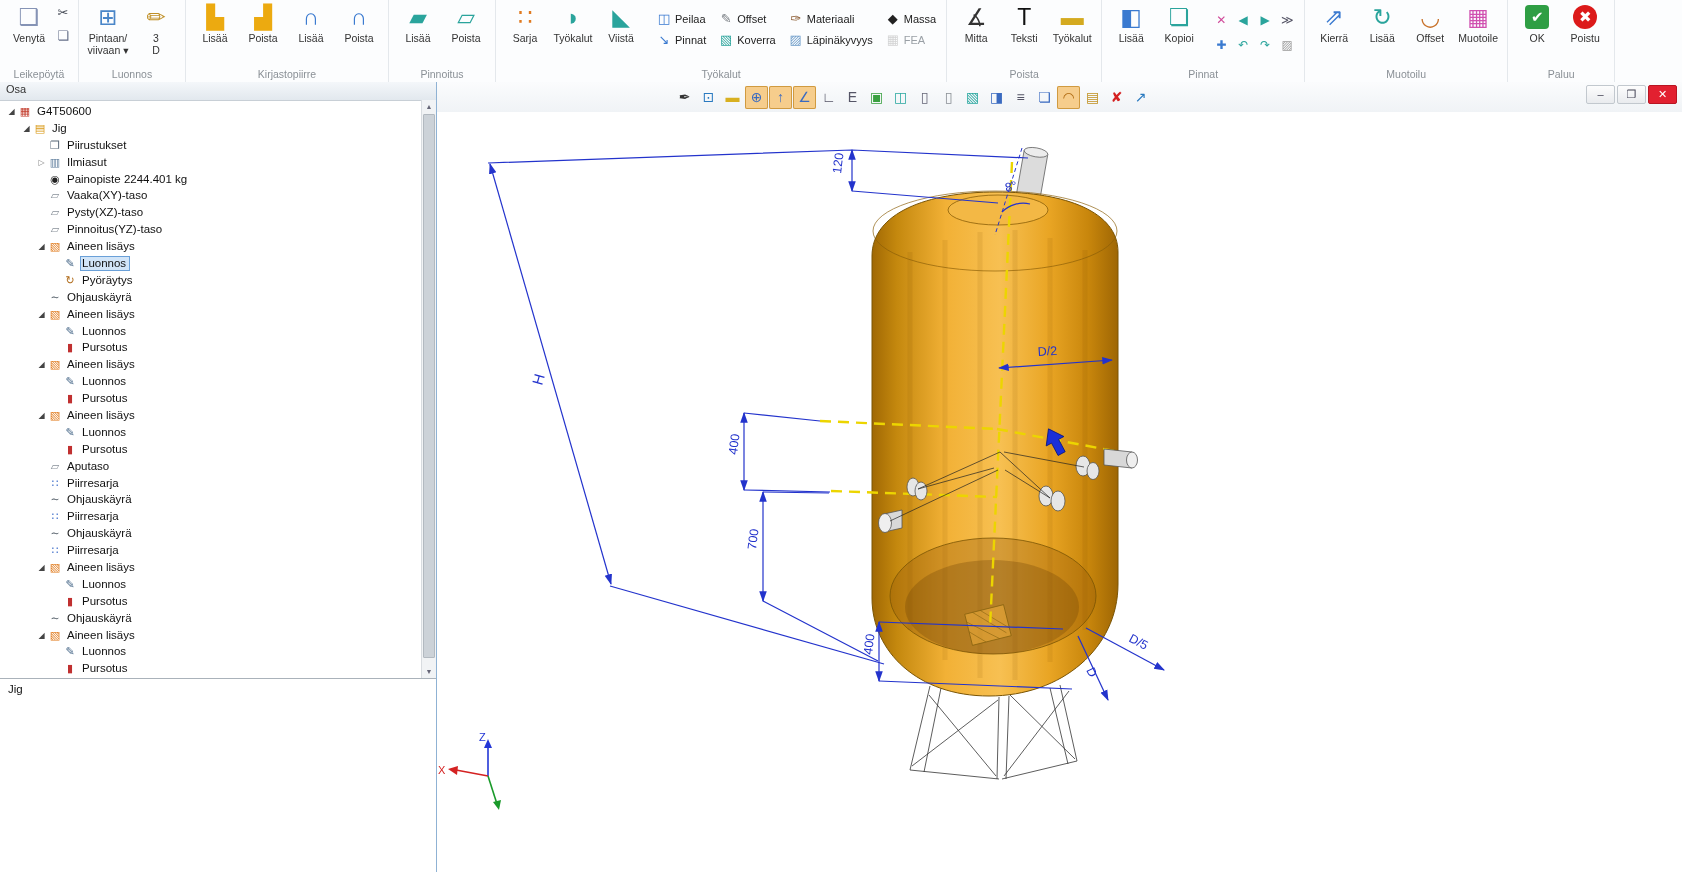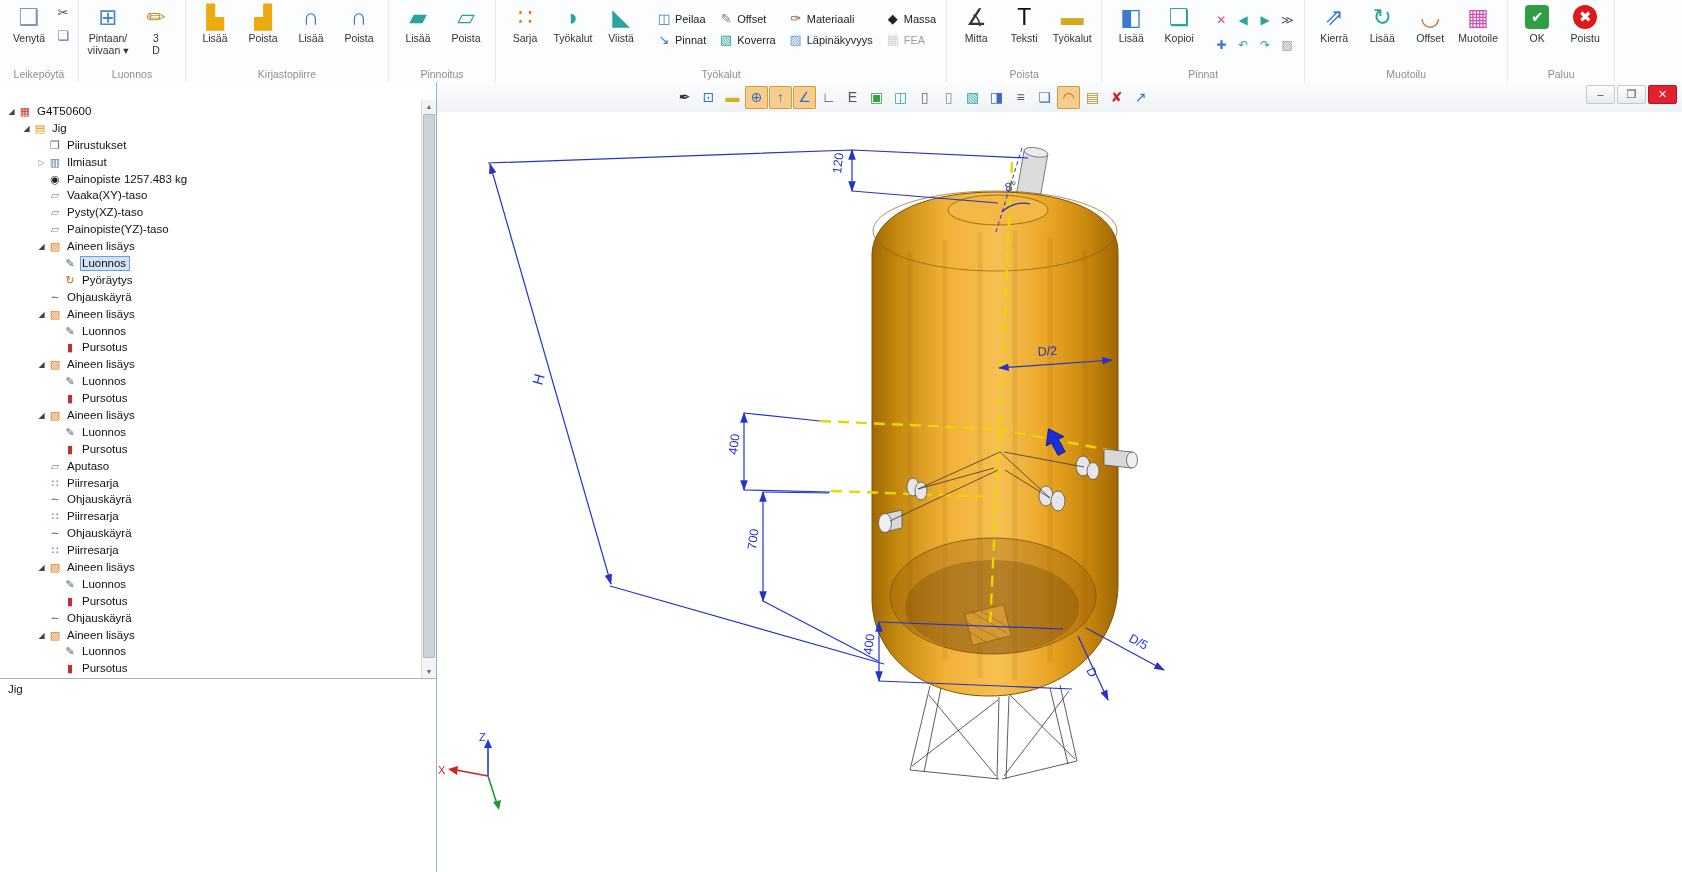--- a/index.html
+++ b/index.html
@@ -246,20 +246,23 @@
             <span class="ricon shape-circle" style="color: rgb(255, 255, 255); background: rgb(220, 26, 26);">✖</span>
             <span class="rlabel">Poistu</span>
           </div>
         </div>
         <div class="rgroup-label">Paluu</div>
       </div>
     </div>
 </div>
 
 <div class="panel">
+  <div class="panel-header">
+    <span>Osa</span>
+  </div>
   <div class="tree">
       <div class="titem" style="padding-left: 6px;">
         <span class="texp">◢</span>
         <span class="tico" style="color: rgb(194, 58, 42);">▦</span>
         <span class="tlabel">G4T50600</span>
       </div>
       <div class="titem" style="padding-left: 21px;">
         <span class="texp">◢</span>
         <span class="tico" style="color: rgb(216, 150, 18);">▤</span>
         <span class="tlabel">Jig</span>
@@ -270,36 +273,36 @@
         <span class="tlabel">Piirustukset</span>
       </div>
       <div class="titem" style="padding-left: 36px;">
         <span class="texp closed">▷</span>
         <span class="tico" style="color: rgb(90, 122, 154);">▥</span>
         <span class="tlabel">Ilmiasut</span>
       </div>
       <div class="titem" style="padding-left: 36px;">
         <span class="texp"></span>
         <span class="tico" style="color: rgb(34, 34, 34);">◉</span>
-        <span class="tlabel">Painopiste 1257.483 kg</span>
+        <span class="tlabel">Painopiste 2244.401 kg</span>
       </div>
       <div class="titem" style="padding-left: 36px;">
         <span class="texp"></span>
         <span class="tico" style="color: rgb(138, 146, 154);">▱</span>
         <span class="tlabel">Vaaka(XY)-taso</span>
       </div>
       <div class="titem" style="padding-left: 36px;">
         <span class="texp"></span>
         <span class="tico" style="color: rgb(138, 146, 154);">▱</span>
         <span class="tlabel">Pysty(XZ)-taso</span>
       </div>
       <div class="titem" style="padding-left: 36px;">
         <span class="texp"></span>
         <span class="tico" style="color: rgb(138, 146, 154);">▱</span>
-        <span class="tlabel">Painopiste(YZ)-taso</span>
+        <span class="tlabel">Pinnoitus(YZ)-taso</span>
       </div>
       <div class="titem" style="padding-left: 36px;">
         <span class="texp">◢</span>
         <span class="tico" style="color: rgb(224, 120, 24);">▧</span>
         <span class="tlabel">Aineen lisäys</span>
       </div>
       <div class="titem" style="padding-left: 51px;">
         <span class="texp"></span>
         <span class="tico" style="color: rgb(74, 106, 138);">✎</span>
         <span class="tlabel sel">Luonnos</span>

